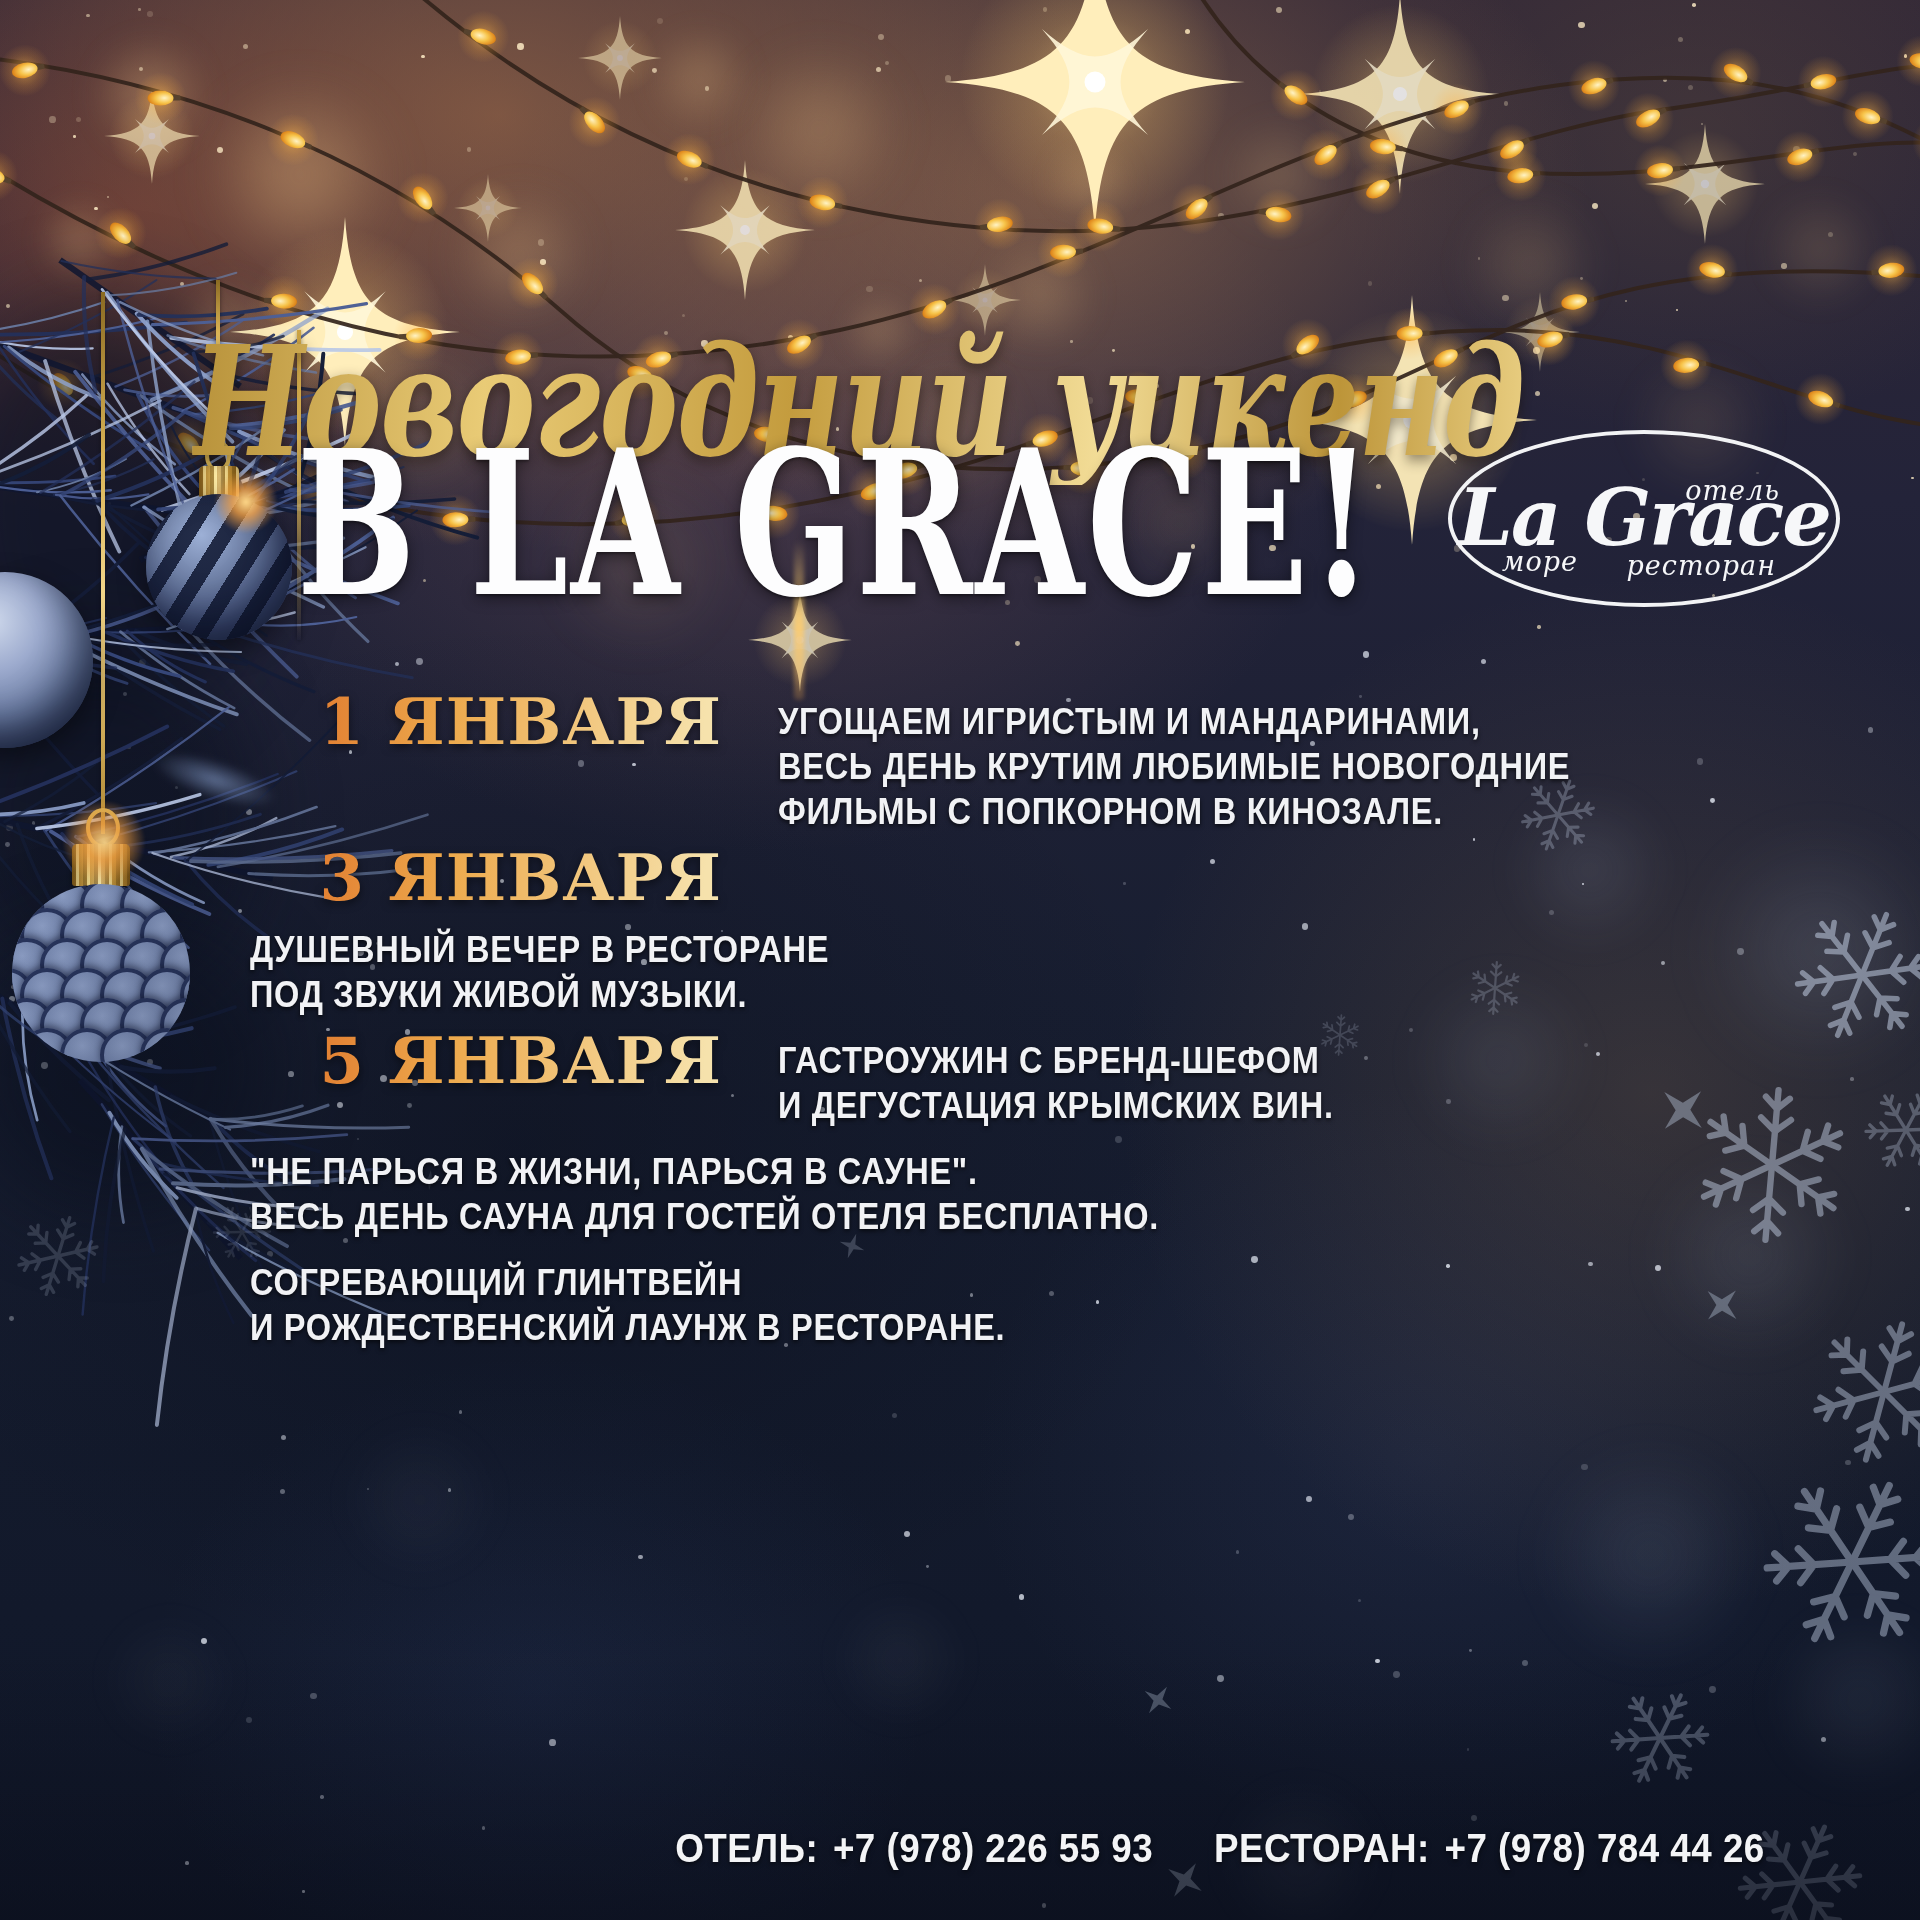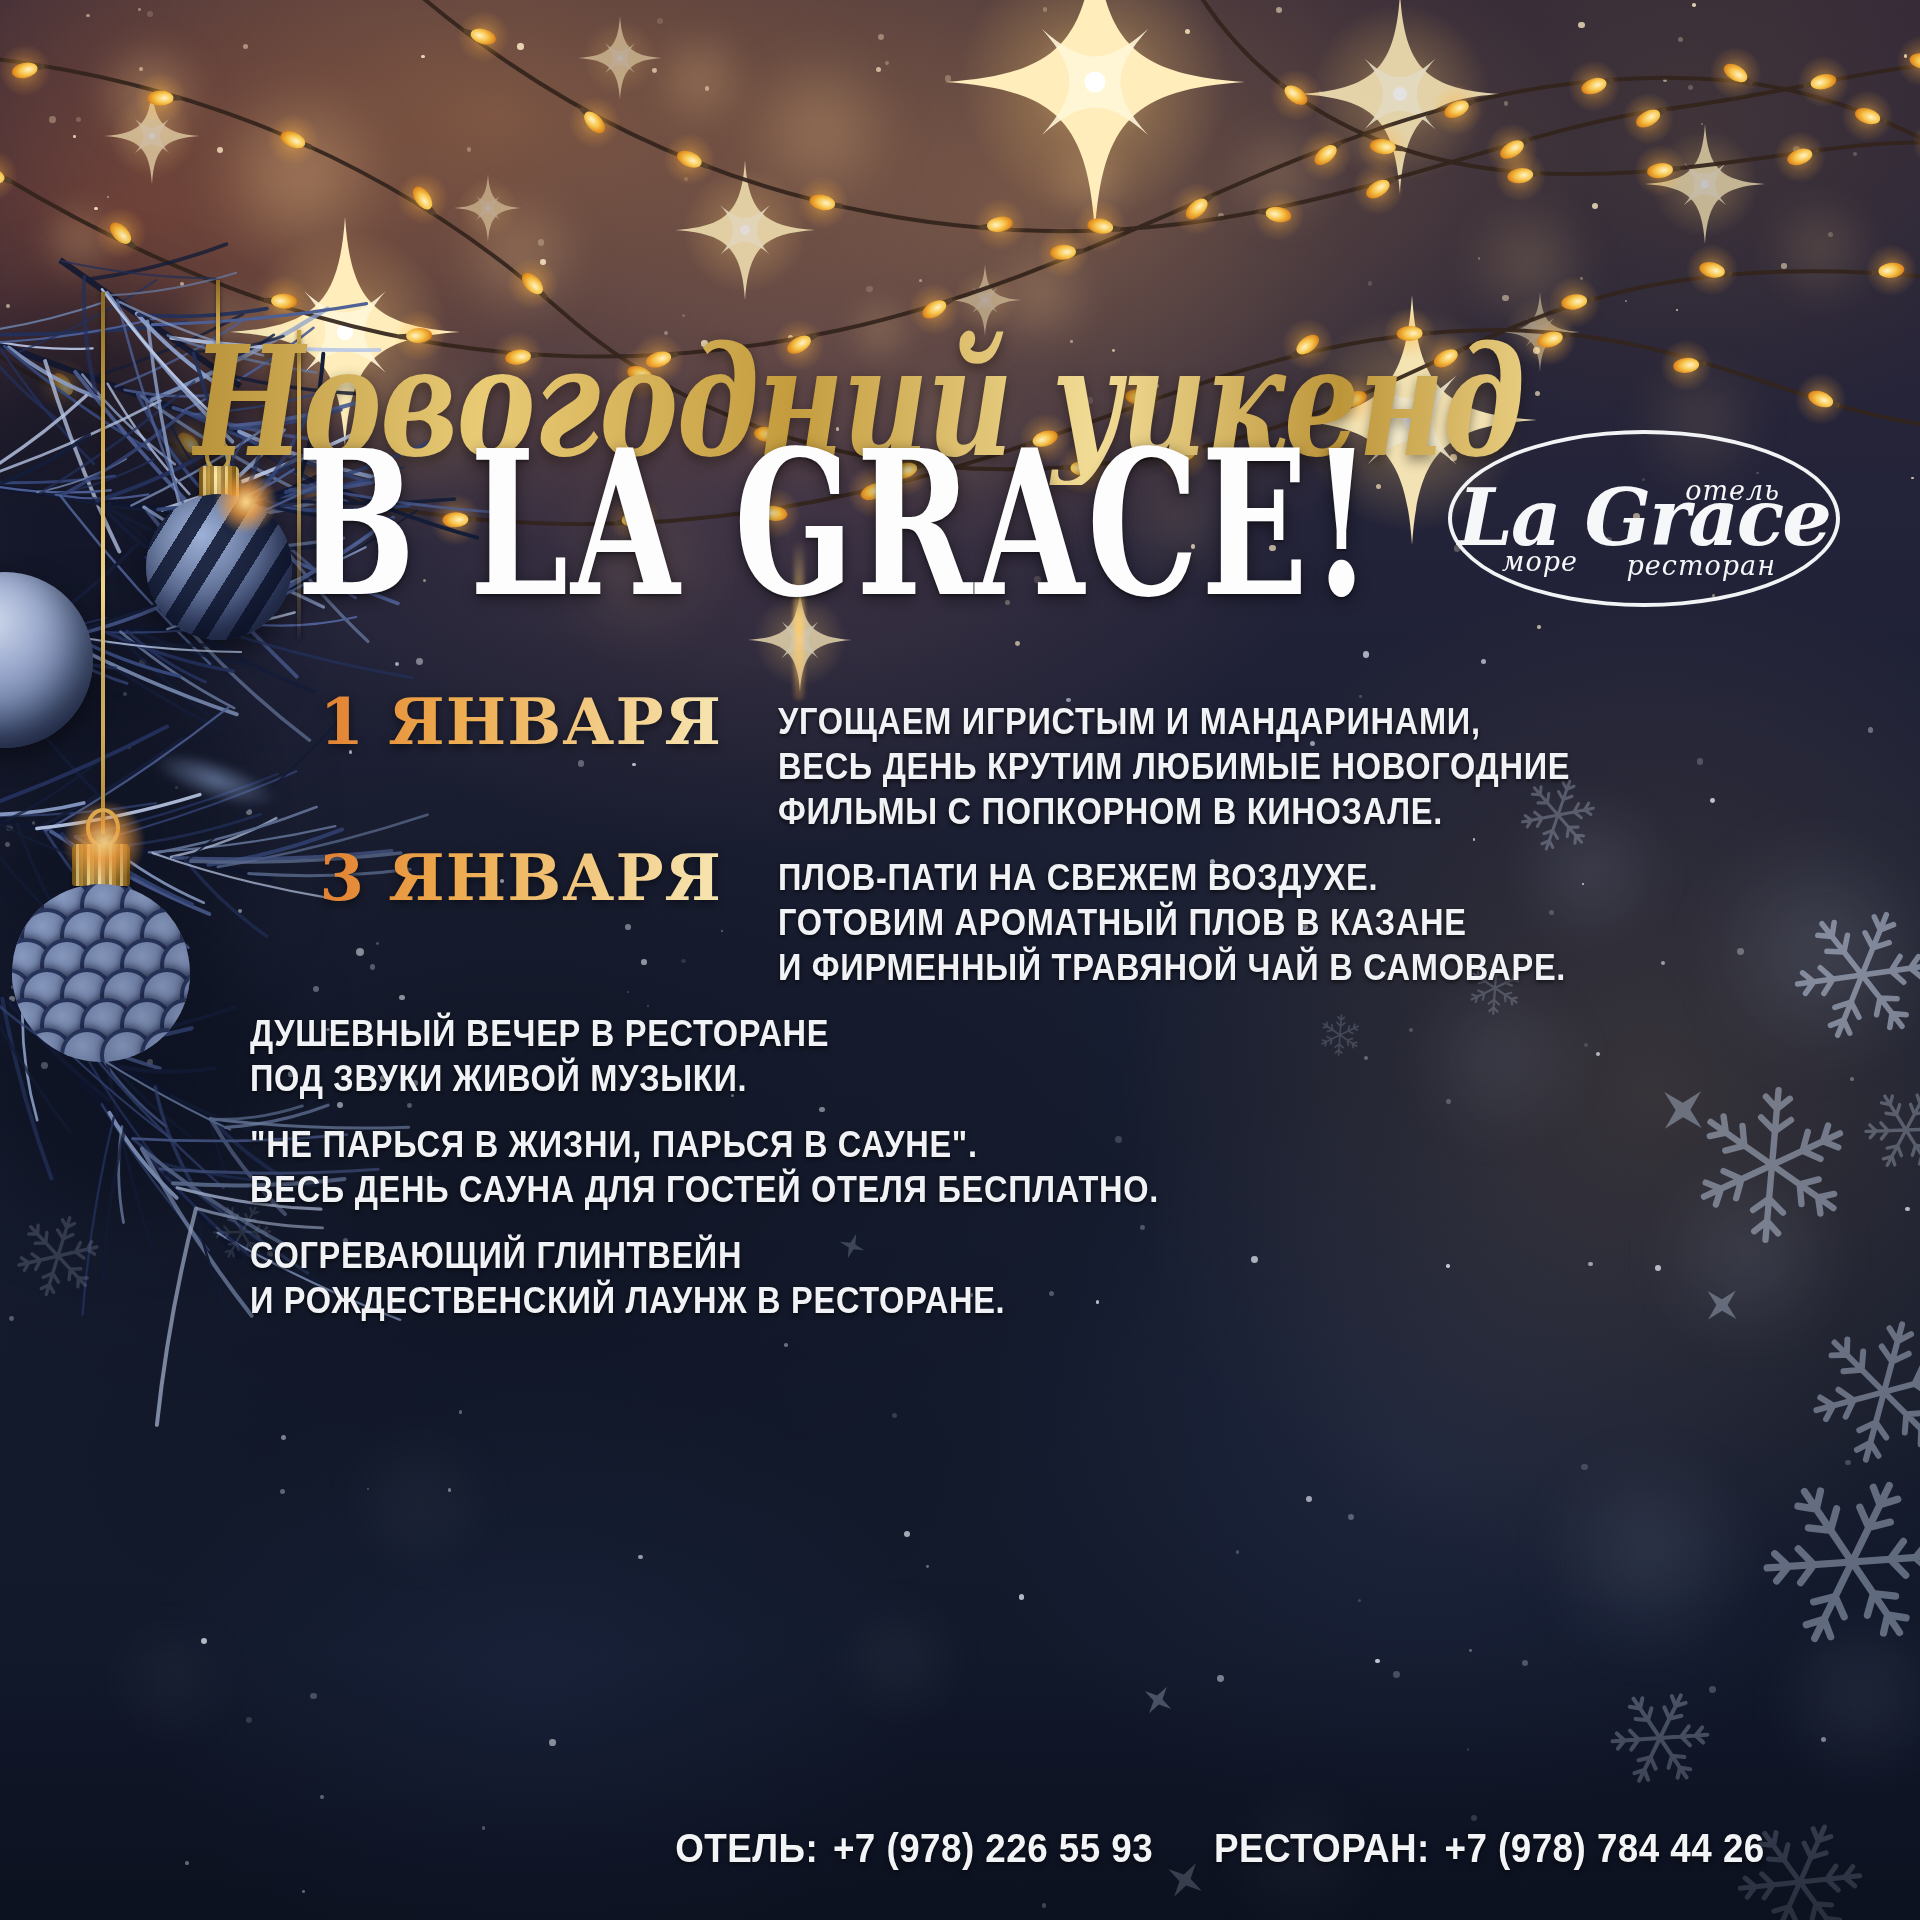--- a/index.html
+++ b/index.html
@@ -1045,30 +1045,32 @@
       <div class="row">
         <div class="date">1 ЯНВАРЯ</div>
         <div class="desc">
           <div class="line">УГОЩАЕМ ИГРИСТЫМ И МАНДАРИНАМИ,</div>
           <div class="line">ВЕСЬ ДЕНЬ КРУТИМ ЛЮБИМЫЕ НОВОГОДНИЕ</div>
           <div class="line">ФИЛЬМЫ С ПОПКОРНОМ В КИНОЗАЛЕ.</div>
         </div>
       </div>
       <div class="row">
         <div class="date">3 ЯНВАРЯ</div>
-        <div class="desc">
-          <div class="line">ПЛОВ-ПАТИ НА СВЕЖЕМ ВОЗДУХЕ.</div>
-          <div class="line">ГОТОВИМ АРОМАТНЫЙ ПЛОВ В КАЗАНЕ</div>
-          <div class="line">И ФИРМЕННЫЙ ТРАВЯНОЙ ЧАЙ В САМОВАРЕ.</div>
-        </div>
       </div>
       <div class="row">
         <div class="desc">
           <div class="line">ДУШЕВНЫЙ ВЕЧЕР В РЕСТОРАНЕ</div>
           <div class="line">ПОД ЗВУКИ ЖИВОЙ МУЗЫКИ.</div>
+        </div>
+      </div>
+      <div class="row">
+        <div class="date">5 ЯНВАРЯ</div>
+        <div class="desc">
+          <div class="line">ГАСТРОУЖИН С БРЕНД-ШЕФОМ</div>
+          <div class="line">И ДЕГУСТАЦИЯ КРЫМСКИХ ВИН.</div>
         </div>
       </div>
       <div class="row">
         <div class="desc">
           <div class="line">"НЕ ПАРЬСЯ В ЖИЗНИ, ПАРЬСЯ В САУНЕ".</div>
           <div class="line">ВЕСЬ ДЕНЬ САУНА ДЛЯ ГОСТЕЙ ОТЕЛЯ БЕСПЛАТНО.</div>
         </div>
       </div>
       <div class="row">
         <div class="desc">

